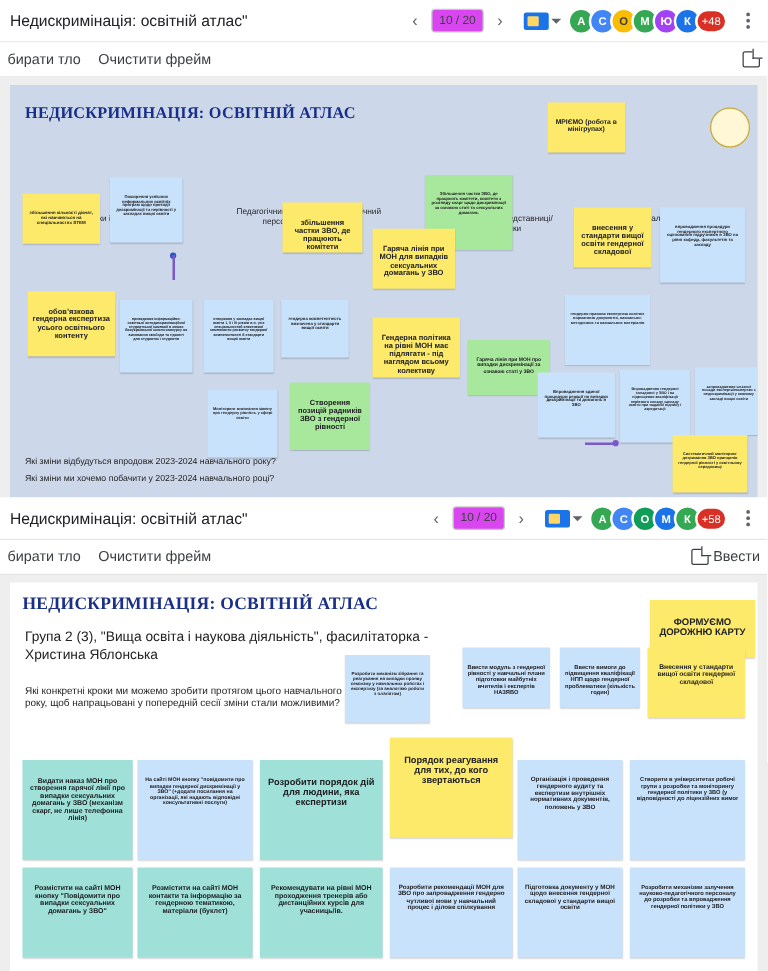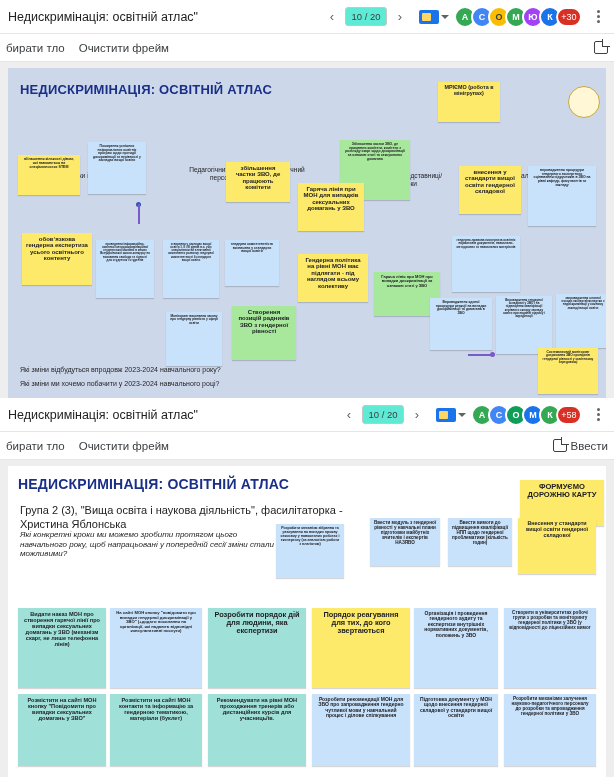--- a/index.html
+++ b/index.html
@@ -51,21 +51,21 @@
     border: 1px solid #c4c7c5;
     border-radius: 3px;
     height: 19px;
     min-width: 42px;
     display: flex;
     align-items: center;
     justify-content: center;
     font-size: 9.5px;
     color: #3c4043;
     padding: 0 4px;
-    background: #5eead4;
+    background: #d946ef;
   }
 
   .right-cluster { display: flex; align-items: center; gap: 5px; }
 
   .present-chip {
     display: flex; align-items: center; gap: 2px;
   }
   .cast-icon {
     width: 20px; height: 14px;
     border-radius: 2px;
@@ -162,25 +162,26 @@
     background: #ccd7ea;
     overflow: hidden;
   }
   .frame-white { background: #ffffff; }
 
   .board-title {
     position: absolute;
     font-weight: bold;
     color: #1a2f87;
     letter-spacing: .2px;
+    font-family: Liberation Serif, serif;
   }
 
   .note {
     position: absolute;
-    padding: 3px 4px;
+    padding: 14px 4px;
     line-height: 1.08;
     color: #202124;
     overflow: hidden;
     word-wrap: break-word;
     text-align: center;
     font-weight: bold;
     box-shadow: 0 1px 1px rgba(0,0,0,.16);
   }
 
   .label {
@@ -231,21 +232,21 @@
           <span class="cast-icon"></span>
           <span class="caret"></span>
         </div>
         <div class="avatars">
           <div class="avatar" style="background:#34a853">А</div>
           <div class="avatar" style="background:#4285f4">С</div>
           <div class="avatar" style="background:#fbbc04;color:#3c4043">О</div>
           <div class="avatar" style="background:#34a853">М</div>
           <div class="avatar" style="background:#a142f4">Ю</div>
           <div class="avatar" style="background:#1a73e8">К</div>
-          <div class="count-pill">+30</div>
+          <div class="count-pill">+48</div>
         </div>
         <div class="kebab">
             <span></span>
             <span></span>
             <span></span>
           </div>
       </div>
     </div>
 
     <div class="toolbar">
@@ -346,33 +347,33 @@
         <span class="tool-link">Ввести</span>
       </div>
     </div>
 
     <div class="canvas" style="height:317px;">
       <div class="frame frame-white" style="left:8px; top:6px; width:598px; height:311px;">
         <div class="board-title" style="left:10px; top:10px; font-size:14px;">НЕДИСКРИМІНАЦІЯ: ОСВІТНІЙ АТЛАС</div>
 
         <div class="grp-title" style="left:12px; top:38px; width:330px; font-size:11px;">Група 2 (3), "Вища освіта і наукова діяльність", фасилітаторка - Христина Яблонська</div>
 
-        <div class="qtext" style="left:12px; top:64px; width:262px; font-size:8px;font-style:italic;">Які конкретні кроки ми можемо зробити протягом цього навчального року, щоб напрацьовані у попередній сесії зміни стали можливими?</div>
+        <div class="qtext" style="left:12px; top:82px; width:262px; font-size:8px;">Які конкретні кроки ми можемо зробити протягом цього навчального року, щоб напрацьовані у попередній сесії зміни стали можливими?</div>
 
         <div class="note" style="left:512px; top:14px; width:84px; height:46px; background:#fde96a; font-size:7.6px;">ФОРМУЄМО ДОРОЖНЮ КАРТУ</div>
 
         <div id="b2-notes">
             <div class="note" style="left: 268px; top: 58px; width: 68px; height: 54px; background: rgb(201, 226, 251); font-size: 3.6px;">Розробити механізм зібрання та реагування на випадки прояву сексизму у навчальних роботах і експертизу (за аналогією роботи з плагіатом)</div>
             <div class="note" style="left: 362px; top: 52px; width: 70px; height: 48px; background: rgb(201, 226, 251); font-size: 4.6px;">Ввести модуль з гендерної рівності у навчальні плани підготовки майбутніх вчителів і експертів НАЗЯВО</div>
             <div class="note" style="left: 440px; top: 52px; width: 64px; height: 48px; background: rgb(201, 226, 251); font-size: 4.6px;">Ввести вимоги до підвищення кваліфікації НПП щодо гендерної проблематики (кількість годин)</div>
             <div class="note" style="left: 510px; top: 52px; width: 78px; height: 56px; background: rgb(253, 233, 106); font-size: 5.4px;">Внесення у стандарти вищої освіти гендерної складової</div>
             <div class="note" style="left: 10px; top: 142px; width: 88px; height: 80px; background: rgb(159, 224, 217); font-size: 5.6px;">Видати наказ МОН про створення гарячої лінії про випадки сексуальних домагань у ЗВО (механізм скарг, не лише телефонна лінія)</div>
             <div class="note" style="left: 102px; top: 142px; width: 92px; height: 80px; background: rgb(201, 226, 251); font-size: 4.2px;">На сайті МОН кнопку "повідомити про випадки гендерної дискримінації у ЗВО" (+додати посилання на організації, які надають відповідні консультативні послуги)</div>
             <div class="note" style="left: 200px; top: 142px; width: 98px; height: 80px; background: rgb(159, 224, 217); font-size: 7.4px;">Розробити порядок дій для людини, яка експертизи</div>
-            <div class="note" style="left: 304px; top: 142px; width: 98px; height: 80px; background: rgb(253, 233, 106); font-size: 7.4px;">Порядок реагування для тих, до кого звертаються</div>
+            <div class="note" style="left: 304px; top: 124px; width: 98px; height: 80px; background: rgb(253, 233, 106); font-size: 7.4px;">Порядок реагування для тих, до кого звертаються</div>
             <div class="note" style="left: 406px; top: 142px; width: 84px; height: 80px; background: rgb(201, 226, 251); font-size: 5px;">Організація і проведення гендерного аудиту та експертизи внутрішніх нормативних документів, положень у ЗВО</div>
             <div class="note" style="left: 496px; top: 142px; width: 92px; height: 80px; background: rgb(201, 226, 251); font-size: 4.6px;">Створити в університетах робочі групи з розробки та моніторингу гендерної політики у ЗВО (у відповідності до ліцензійних вимог</div>
             <div class="note" style="left: 10px; top: 228px; width: 88px; height: 72px; background: rgb(159, 224, 217); font-size: 5.6px;">Розмістити на сайті МОН кнопку "Повідомити про випадки сексуальних домагань у ЗВО"</div>
             <div class="note" style="left: 102px; top: 228px; width: 92px; height: 72px; background: rgb(159, 224, 217); font-size: 5.6px;">Розмістити на сайті МОН контакти та інформацію за гендерною тематикою, матеріали (буклет)</div>
             <div class="note" style="left: 200px; top: 228px; width: 98px; height: 72px; background: rgb(159, 224, 217); font-size: 5.6px;">Рекомендувати на рівні МОН проходження тренерів або дистанційних курсів для учасниць/ів.</div>
             <div class="note" style="left: 304px; top: 228px; width: 98px; height: 72px; background: rgb(201, 226, 251); font-size: 5px;">Розробити рекомендації МОН для ЗВО про запровадження гендерно чутливої мови у навчальний процес і ділове спілкування</div>
             <div class="note" style="left: 406px; top: 228px; width: 84px; height: 72px; background: rgb(201, 226, 251); font-size: 5px;">Підготовка документу у МОН щодо внесення гендерної складової у стандарти вищої освіти</div>
             <div class="note" style="left: 496px; top: 228px; width: 92px; height: 72px; background: rgb(201, 226, 251); font-size: 4.6px;">Розробити механізми залучення науково-педагогічного персоналу до розробки та впровадження гендерної політики у ЗВО</div>
           </div>
       </div>

